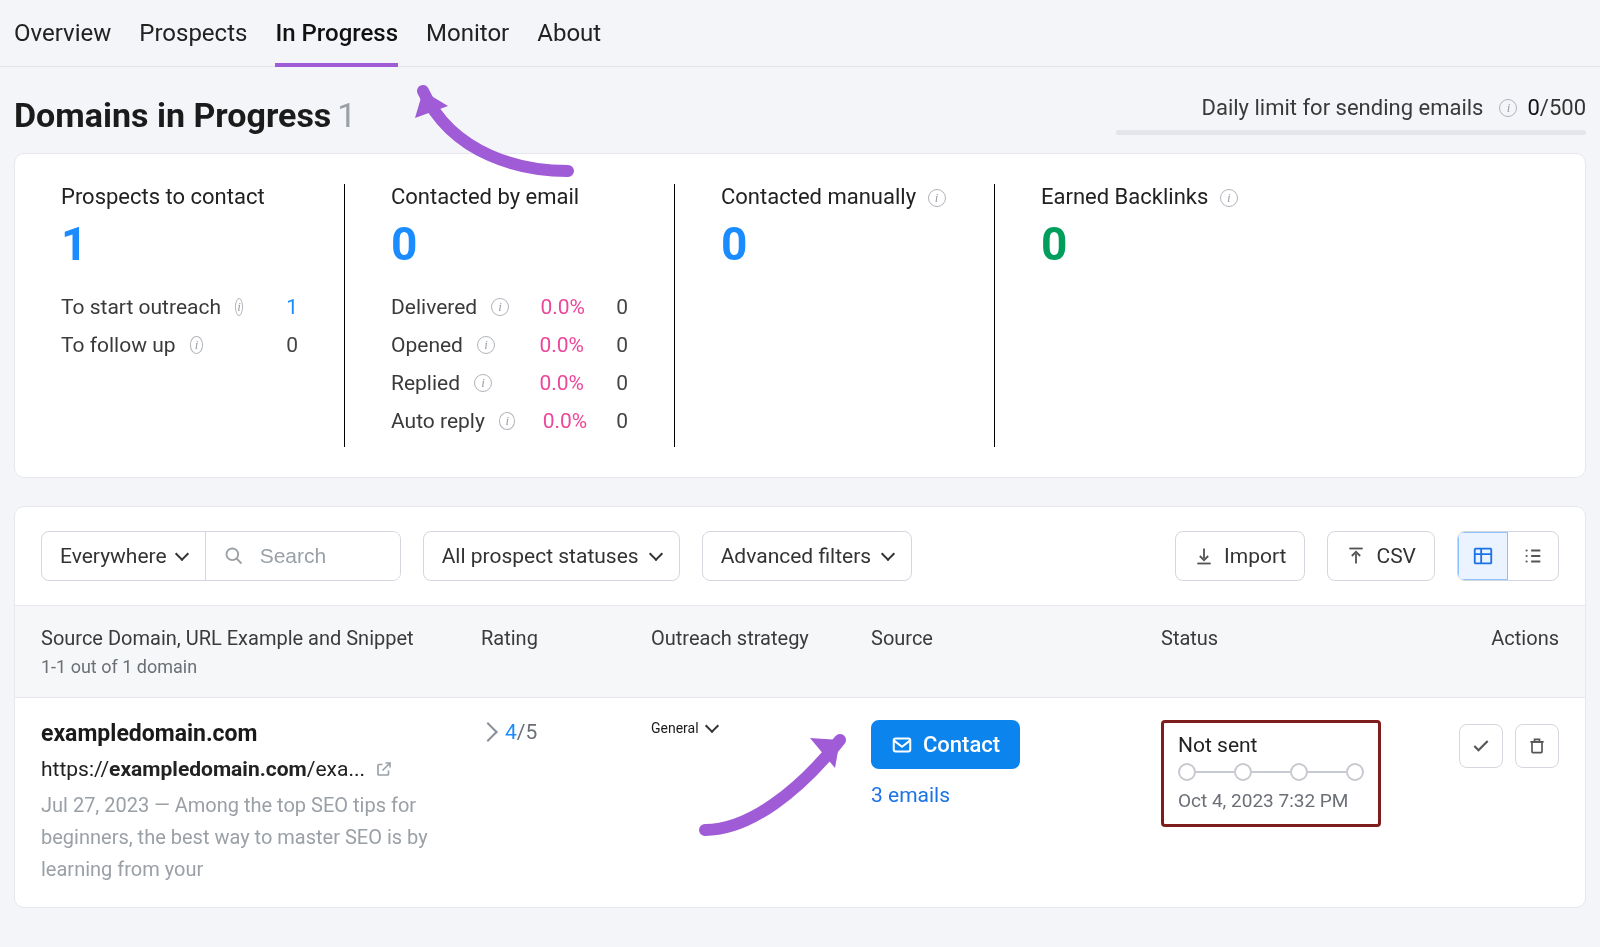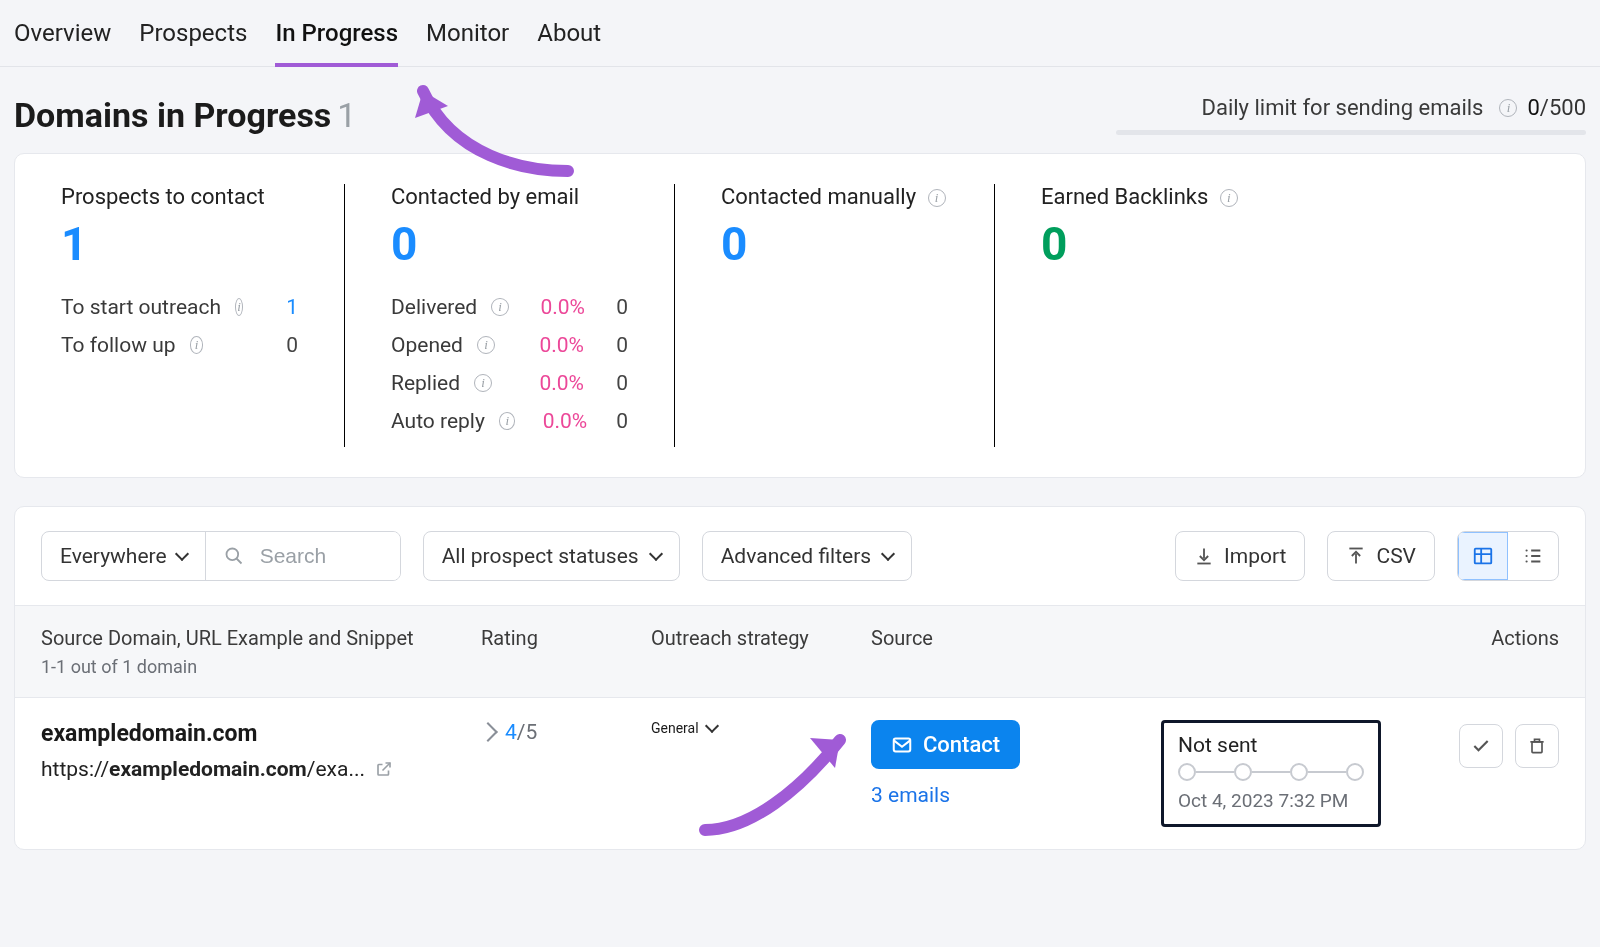--- a/index.html
+++ b/index.html
@@ -277,21 +277,21 @@
     background: #0b84ee;
     color: #fff;
     font-size: 22px;
     font-weight: 500;
     padding: 12px 20px;
     border-radius: 8px;
     cursor: pointer;
   }
   .emails-link { margin-top: 14px; font-size: 21px; color: #1a73e8; cursor:pointer;}
   .status-box {
-    border: 3px solid #0f172a;
+    border: 3px solid #7f1d1d;
     border-radius: 4px;
     padding: 10px 14px 12px 14px;
     width: 220px;
   }
   .status-label { font-size: 21px; color:#222; margin-bottom:6px;}
   .status-steps { display:flex; align-items:center; gap:0; margin-bottom:8px;}
   .status-steps .dot {
     width: 18px; height:18px; border:2px solid #c7cad0; border-radius:50%; background:#fff;
   }
   .status-steps .line { flex:1; height:2px; background:#c7cad0;}
@@ -466,34 +466,36 @@
   </div>
 
   <div class="thead">
     <div class="th-source">
       <div>Source Domain, URL Example and Snippet</div>
       <div class="sub">1-1 out of 1 domain</div>
     </div>
     <div class="th-rating">Rating</div>
     <div class="th-strategy">Outreach strategy</div>
     <div class="th-email">Source</div>
+    <div class="th-status">Status</div>
     <div class="th-actions">Actions</div>
   </div>
 
   <div class="row">
     <div class="cell-source">
       <div class="domain-name">exampledomain.com</div>
       <div class="url-line">
         <span><span>https://</span><span class="bold">exampledomain.com</span><span>/exa...</span></span>
         <svg width="18" height="18" viewBox="0 0 24 24" fill="none" stroke="#9aa0a6" stroke-width="2.2">
             <path d="M14 4h6v6"></path>
             <path d="M20 4L10 14"></path>
             <path d="M18 14v5a1 1 0 0 1-1 1H5a1 1 0 0 1-1-1V7a1 1 0 0 1 1-1h5"></path>
           </svg>
       </div>
+      <div class="snippet">Jul 27, 2023 — Among the top SEO tips for beginners, the best way to master SEO is by learning from your</div>
     </div>
     <div class="cell-rating">
       <span class="chev-right"></span>
       <span class="rating-val"><span class="cur">4</span><span>/5</span></span>
     </div>
     <div class="cell-strategy">
       <span>General</span>
       <span class="chev-down-sm"></span>
     </div>
     <div class="cell-email">

